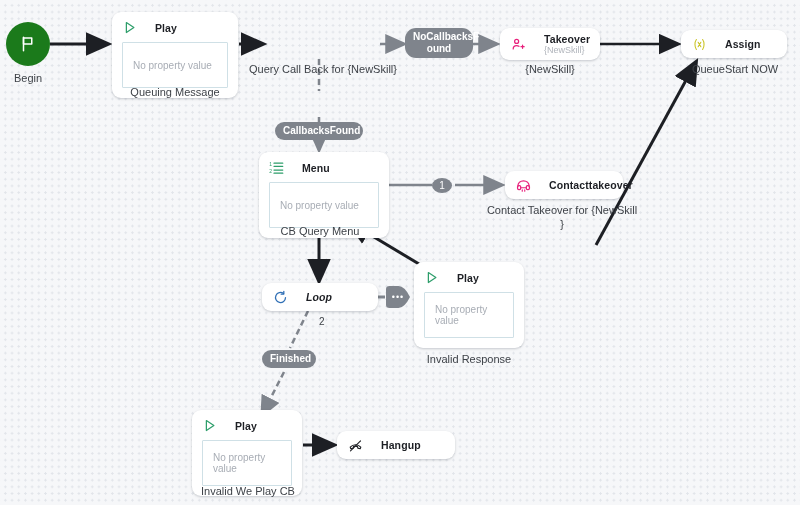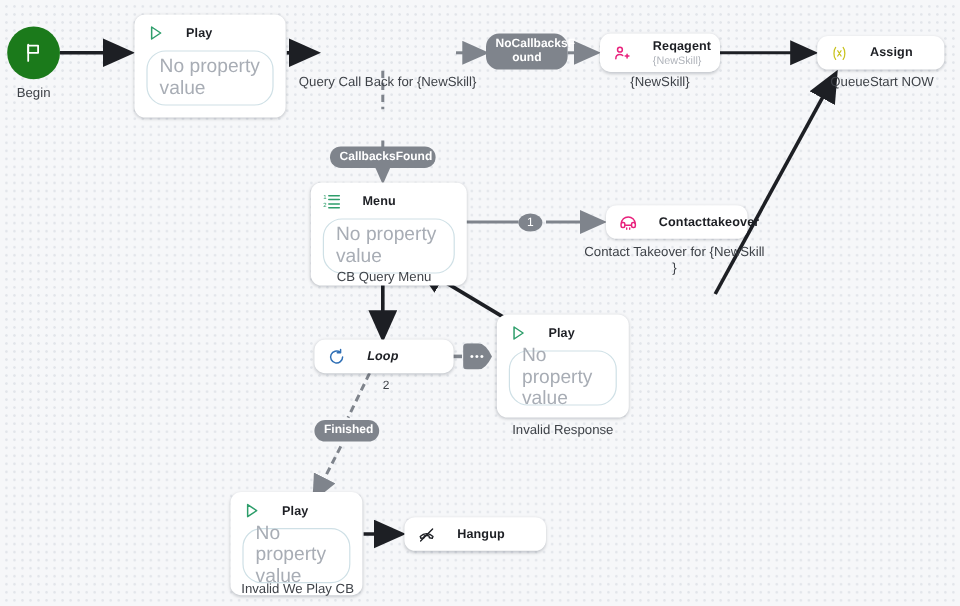--- a/index.html
+++ b/index.html
@@ -31,26 +31,26 @@
 
   .hdr{display:flex;align-items:center;gap:18px;}
   .hdr .ico{width:15px;height:15px;flex:0 0 15px;display:block;}
   .ttl{font-size:10.5px;font-weight:bold;color:#1d1f24;letter-spacing:.1px;white-space:nowrap;}
   .sub{font-size:9px;color:#b0b4bb;line-height:10px;white-space:nowrap;}
   .stack{display:flex;flex-direction:column;justify-content:center;}
 
   .propbox{
     margin-top:7px;
     border:1px solid #cfe0e6;
-    border-radius:16px;
+    border-radius:1px;
     background:#fff;
     height:44px;
     display:flex;align-items:center;
     padding-left:10px;
-    font-size:16px;color:#a8adb5;
+    font-size:10px;color:#a8adb5;
   }
 
   
   .begin-circle{
     position:absolute;width:44px;height:44px;border-radius:50%;
     background:#1b7a1b;display:flex;align-items:center;justify-content:center;
   }
 
   
   .caption{
@@ -132,35 +132,36 @@
 
   <div class="node tall" style="left:112px;top:12px;width:126px;">
     <div class="hdr">
       <svg class="ico" viewBox="0 0 24 24">
         <path d="M7 4 L19 12 L7 20 z" fill="none" stroke="#2e9e6b" stroke-width="2" stroke-linejoin="round"></path>
       </svg>
       <span class="ttl">Play</span>
     </div>
     <div class="propbox">No property value</div>
   </div>
+  <div class="caption" style="left:105px;top:85px;width:140px;">Queuing Message</div>
 
   <div class="caption" style="left:243px;top:62px;width:160px;">Query Call Back for {NewSkill}</div>
 
   <div class="pill" style="left:405px;top:28px;width:68px;">NoCallbacksF
 ound</div>
 
   <div class="node slim" style="left:500px;top:28px;width:100px;height:32px;">
     <div class="hdr">
       <svg class="ico" viewBox="0 0 24 24">
         <circle cx="9" cy="7" r="3.2" fill="none" stroke="#e8217c" stroke-width="2"></circle>
         <path d="M3.5 19 c0-3.3 2.5-5.4 5.5-5.4 c1.4 0 2.7.45 3.7 1.2" fill="none" stroke="#e8217c" stroke-width="2" stroke-linecap="round"></path>
         <path d="M16 15.5 h5 M18.5 13 v5" stroke="#e8217c" stroke-width="2" stroke-linecap="round"></path>
       </svg>
       <span class="stack">
-        <span class="ttl">Reqagent</span>
+        <span class="ttl">Takeover</span>
         <span class="sub">{NewSkill}</span>
       </span>
     </div>
   </div>
   <div class="caption" style="left:495px;top:62px;width:110px;">{NewSkill}</div>
 
   <div class="node slim" style="left:681px;top:30px;width:106px;">
     <div class="hdr">
       <svg class="ico" viewBox="0 0 24 24">
         <path d="M7 4 C4 8 4 16 7 20 M17 4 C20 8 20 16 17 20" fill="none" stroke="#c9c320" stroke-width="1.7" stroke-linecap="round"></path>

